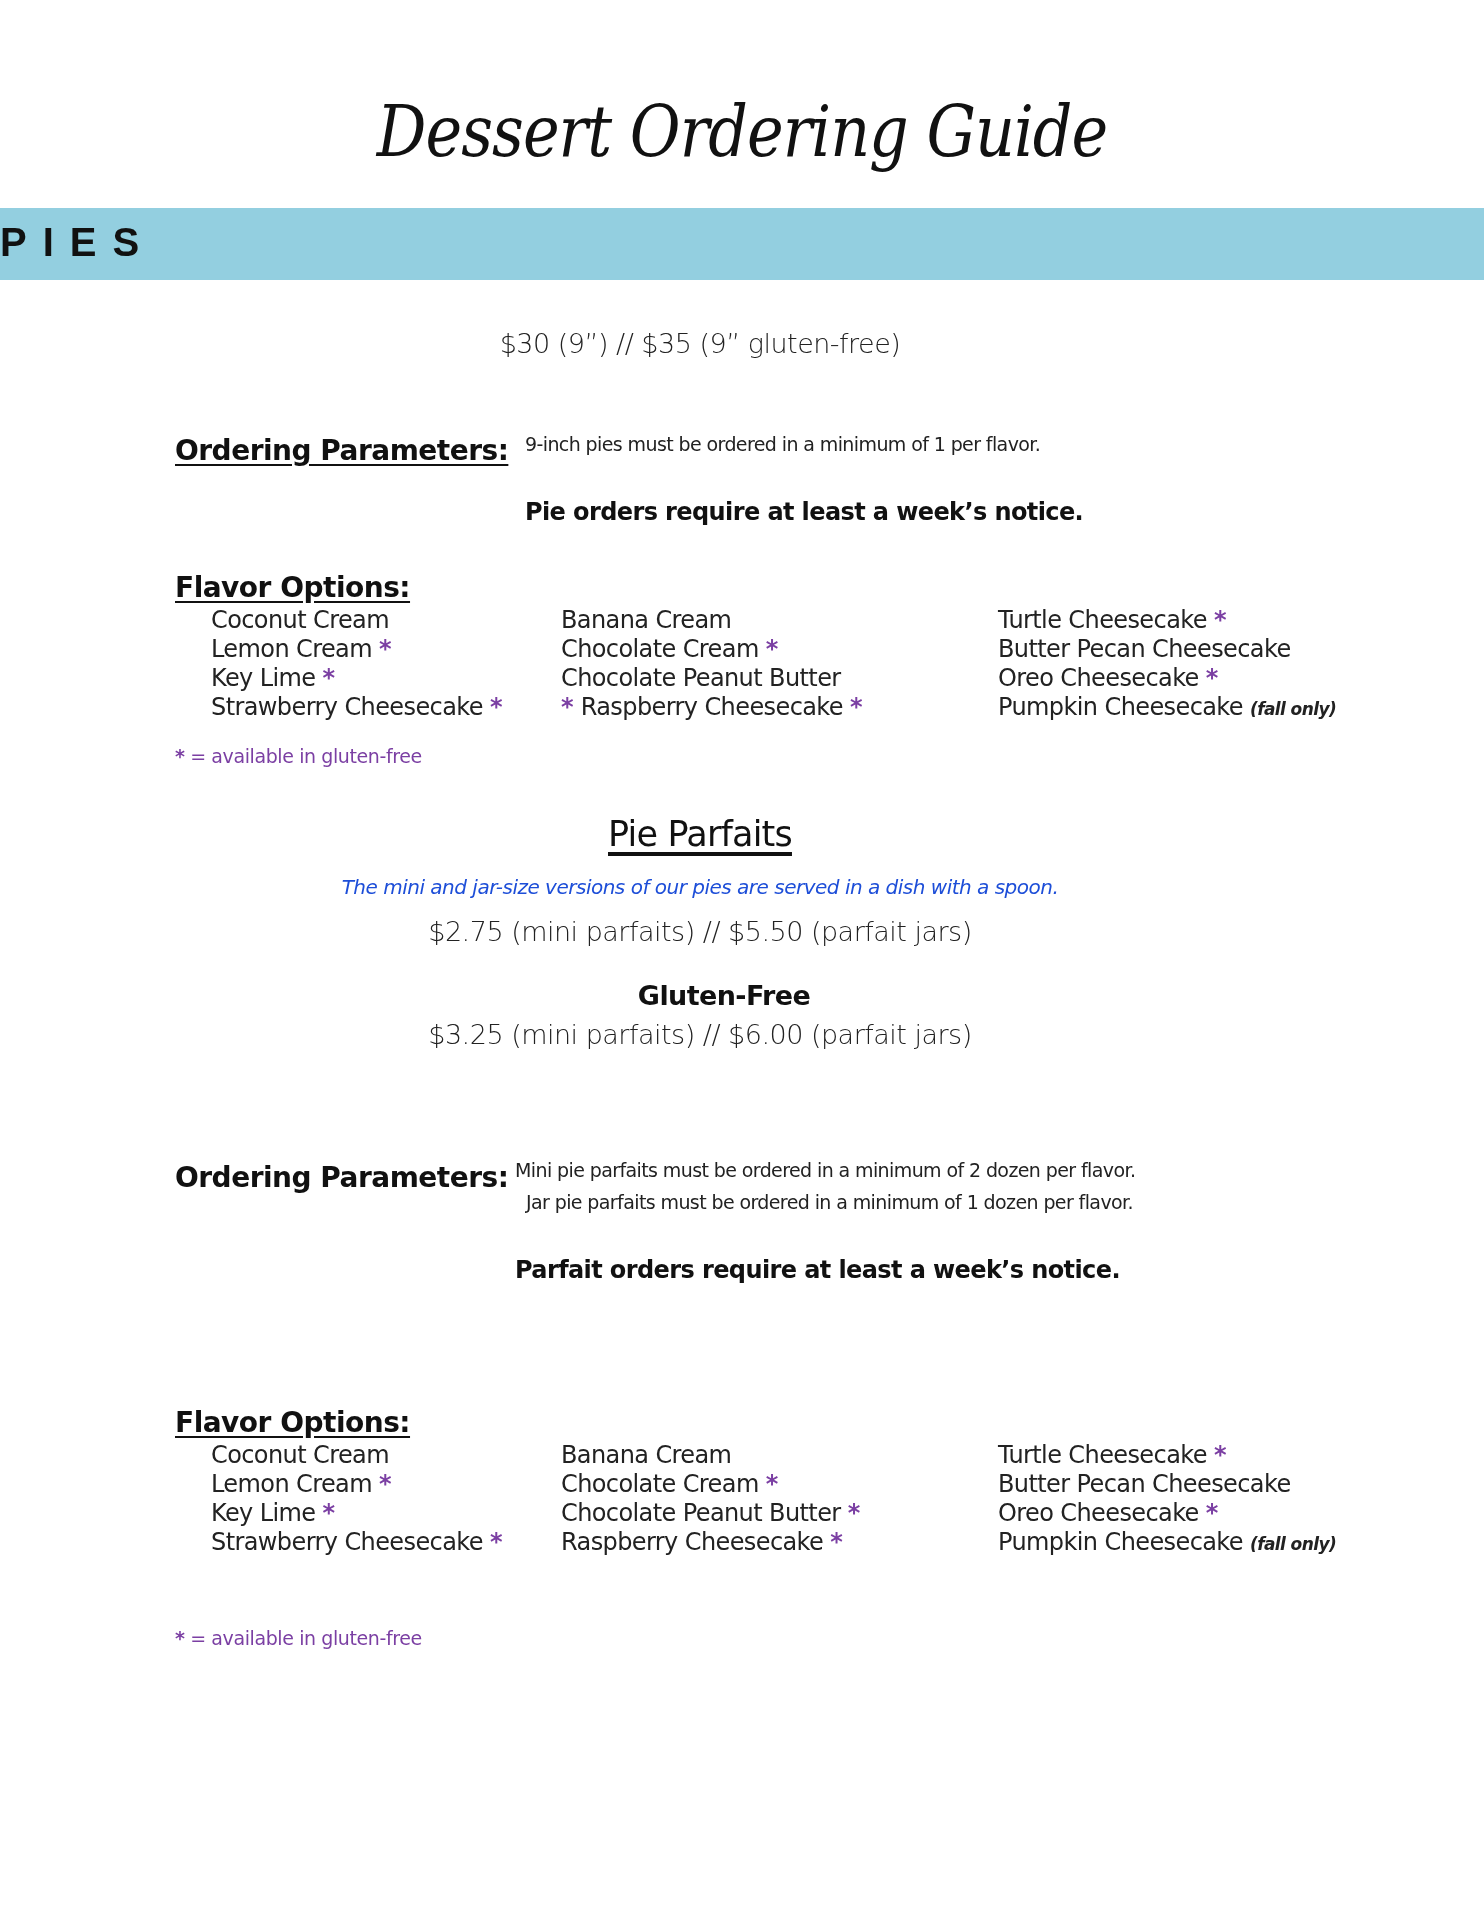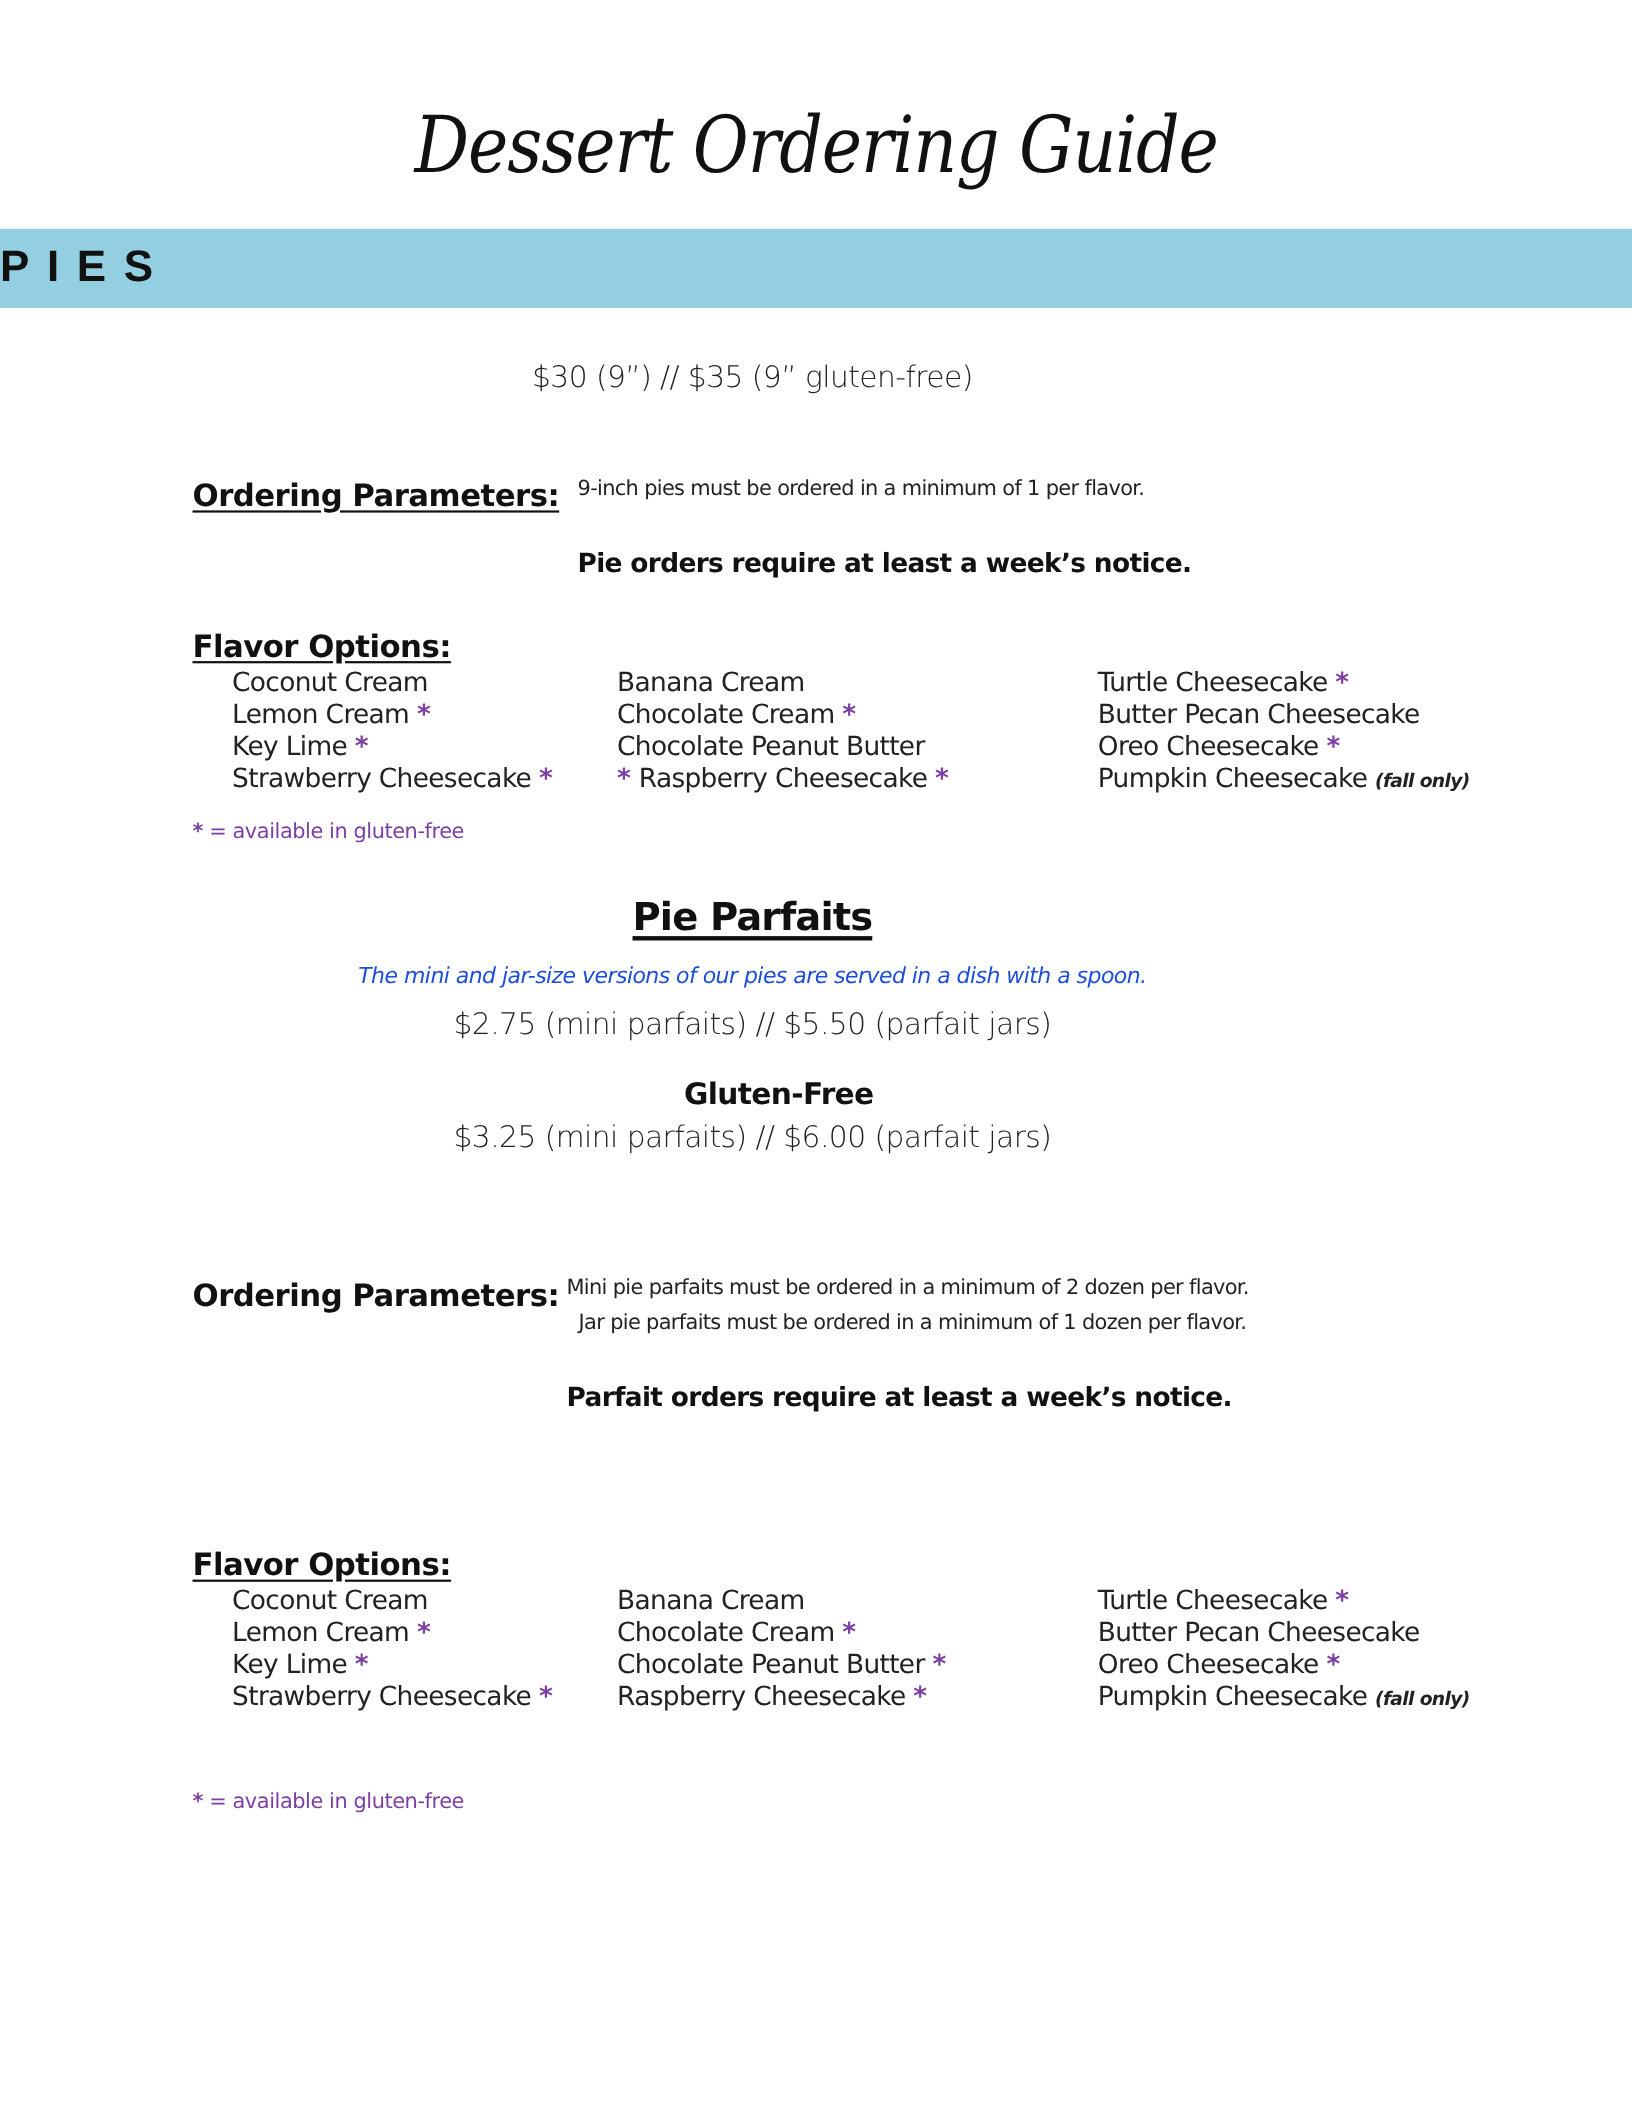--- a/index.html
+++ b/index.html
@@ -6,31 +6,31 @@
   body { width:1484px; height:1920px; position:relative; overflow:hidden;
          font-family:"DejaVu Sans", sans-serif; color:#111; }
   .abs { position:absolute; white-space:nowrap; }
   .title { left:0; width:1484px; top:95px; text-align:center;
            font-family:"DejaVu Serif", serif; font-style:italic; font-size:62px;
            letter-spacing:-1px; color:#111; transform:scaleY(1.15); }
   .band { left:0; top:208px; width:1484px; height:72px; background:#93cfe0; }
   .band-label { left:0; top:220px; width:1484px; text-align:left;
                 font-family:Liberation Sans, sans-serif; font-weight:bold;
                 font-size:40px; letter-spacing:16px; color:#111; }
-  .center { left:0; width:1368px; text-align:center; }
+  .center { left:16px; width:1368px; text-align:center; }
   .price { font-size:27px; font-weight:300; color:#222; letter-spacing:-0.5px; }
   .label { font-size:28px; font-weight:bold; letter-spacing:-0.5px; }
   .u { text-decoration:underline; text-underline-offset:4px; }
   .body { font-size:19px; color:#222; letter-spacing:-0.6px; }
   .bold { font-size:24px; font-weight:bold; letter-spacing:-0.6px; }
   .flavor { font-size:24px; color:#222; letter-spacing:-0.6px; line-height:29px;margin-left:36px; }
   .star { color:#7b3fa3; font-weight:bold; }
   .fall { font-size:17px; font-weight:bold; font-style:italic; }
   .note { font-size:19px; color:#7b3fa3; letter-spacing:-0.4px; }
-  .section-title { font-size:35px; font-weight:bold; letter-spacing:-0.8px;
+  .section-title { font-size:35px; font-weight:normal; letter-spacing:-0.8px;
                    text-decoration:underline; text-underline-offset:6px; text-decoration-thickness:4px; }
   .red { font-size:20px; font-style:italic; color:#1d4ed8; letter-spacing:-0.5px; }
   .gf { font-size:27px; font-weight:bold; letter-spacing:-0.6px; }
   .col { position:absolute; }
 </style>
 </head>
 <body>
 
 <div class="abs title">Dessert Ordering Guide</div>
 <div class="abs band"></div>

